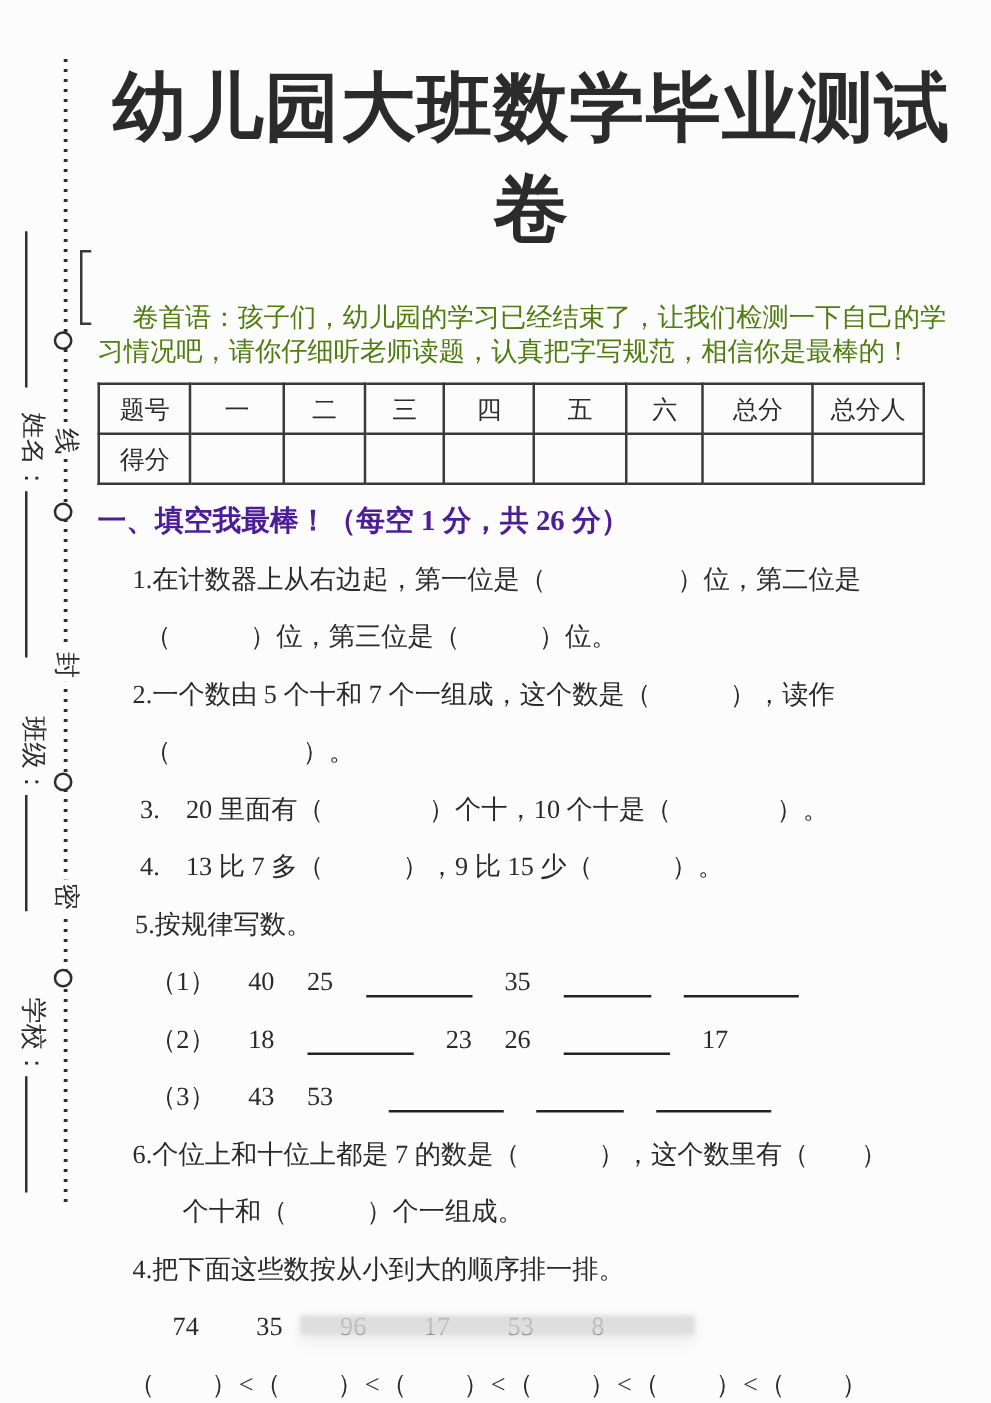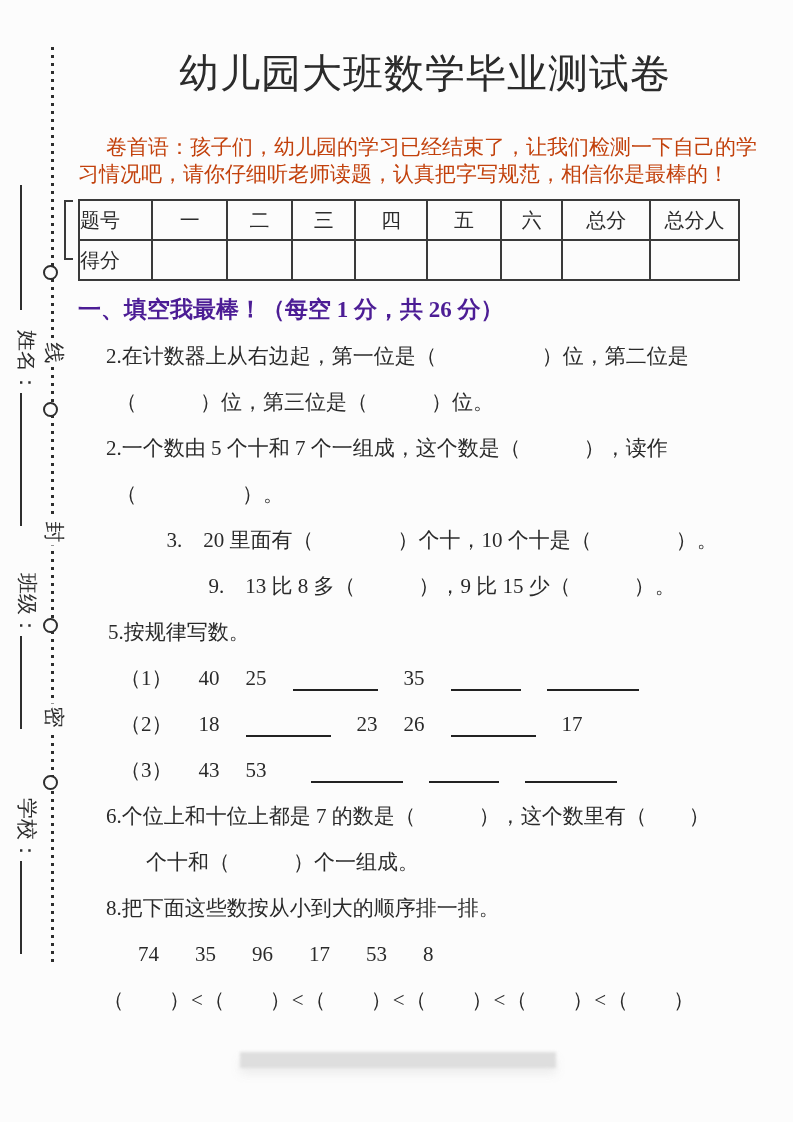--- a/index.html
+++ b/index.html
@@ -67,68 +67,68 @@
 
   
   .content {
     position: absolute;
     left: 78px; top: 0;
     width: 694px;
   }
   .paper-title {
     margin-top: 46px;
     text-align: center;
-    font-size: 40px;
-    font-weight: 400;
+    font-size: 60px;
+    font-weight: 700;
     letter-spacing: 1px;
     color: #2b2b2b;
   }
   .intro {
     margin-top: 33px;
     font-size: 21px;
     line-height: 27px;
-    color: #c2410c;
+    color: #4d7c0f;
   }
   .intro .l1 { padding-left: 28px; }
 
   table.score-table {
     margin-top: 11px;
     border-collapse: collapse;
     table-layout: fixed;
     width: 662px;
   }
   table.score-table td {
     border: 2px solid #3a3a3a;
     height: 40px;
     text-align: center;
     vertical-align: middle;
     font-size: 20px;
     color: #2c2c2c;
   }
-  table.score-table td.lbl { text-align: left; }
+  table.score-table td.lbl { text-align: center; }
 
   .section-heading {
     margin-top: 13px;
     font-size: 23px;
     font-weight: bold;
     color: #4c1d95;
   }
 
   .qline {
     height: 26px;
     line-height: 26px;
     margin-bottom: 20px;
     font-size: 21px;
     white-space: nowrap;
     color: #2a2a2a;
   }
   .qline.first { margin-top: 18px; }
   .pl28 { padding-left: 28px; }
   .pl38 { padding-left: 38px; }
-  .pl34 { padding-left: 34px; text-align: center; }
+  .pl34 { padding-left: 34px; }
   .pl30 { padding-left: 30px; }
   .pl68 { padding-left: 68px; }
 
   .seq-row {
     display: flex;
     align-items: flex-end;
     padding-left: 42px;
   }
   .seq-row > span { display: inline-block; }
   .seq-item { margin-right: 26px; }
@@ -138,21 +138,21 @@
     height: 22px;
     margin-right: 26px;
   }
   .w85 { width: 85px; }
   .w70 { width: 70px; }
   .w92 { width: 92px; }
 
   .num-row {
     display: flex;
     padding-left: 60px;
-    gap: 36px;
+    gap: 46px;
   }
   .compare-row { padding-left: 25px; letter-spacing: 1px; }
 
   .watermark-bar {
     position: absolute;
     left: 240px; top: 1052px;
     width: 316px; height: 16px;
     background: #d9d9d9;
     filter: blur(1.5px);
     opacity: 0.85;
@@ -229,28 +229,28 @@
       <td></td>
       <td></td>
       <td></td>
       <td></td>
     </tr>
   </tbody>
     </table>
 
   <div class="section-heading">一、填空我最棒！（每空 1 分，共 26 分）</div>
 
-  <div class="qline first pl28">2.在计数器上从右边起，第一位是（　　　　　）位，第二位是</div>
+  <div class="qline first pl28">1.在计数器上从右边起，第一位是（　　　　　）位，第二位是</div>
   <div class="qline pl38">（　　　）位，第三位是（　　　）位。</div>
 
   <div class="qline pl28">2.一个数由 5 个十和 7 个一组成，这个数是（　　　），读作</div>
   <div class="qline pl38">（　　　　　）。</div>
 
   <div class="qline pl34">3.　20 里面有（　　　　）个十，10 个十是（　　　　）。</div>
-  <div class="qline pl34">9.　13 比 8 多（　　　），9 比 15 少（　　　）。</div>
+  <div class="qline pl34">4.　13 比 7 多（　　　），9 比 15 少（　　　）。</div>
 
   <div class="qline pl30">5.按规律写数。</div>
 
   <div class="qline seq-row">
     <span class="seq-item">（1）</span>
     <span class="seq-item">40</span>
     <span class="seq-item">25</span>
     <span class="blank w85"></span>
     <span class="seq-item">35</span>
     <span class="blank w70"></span>
@@ -272,21 +272,21 @@
     <span class="seq-item">43</span>
     <span class="seq-item" style="margin-right:44px">53</span>
     <span class="blank w92"></span>
     <span class="blank w70"></span>
     <span class="blank w92"></span>
   </div>
 
   <div class="qline pl28">6.个位上和十位上都是 7 的数是（　　　），这个数里有（　　）</div>
   <div class="qline pl68">个十和（　　　）个一组成。</div>
 
-  <div class="qline pl28">8.把下面这些数按从小到大的顺序排一排。</div>
+  <div class="qline pl28">4.把下面这些数按从小到大的顺序排一排。</div>
 
   <div class="qline num-row">
     <span>74</span>
     <span>35</span>
     <span>96</span>
     <span>17</span>
     <span>53</span>
     <span>8</span>
   </div>
 

